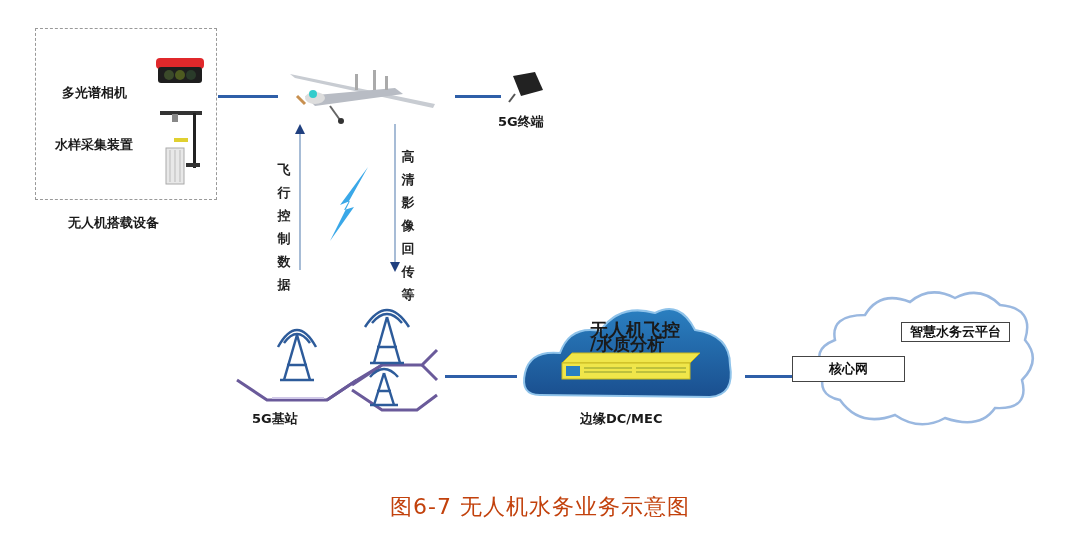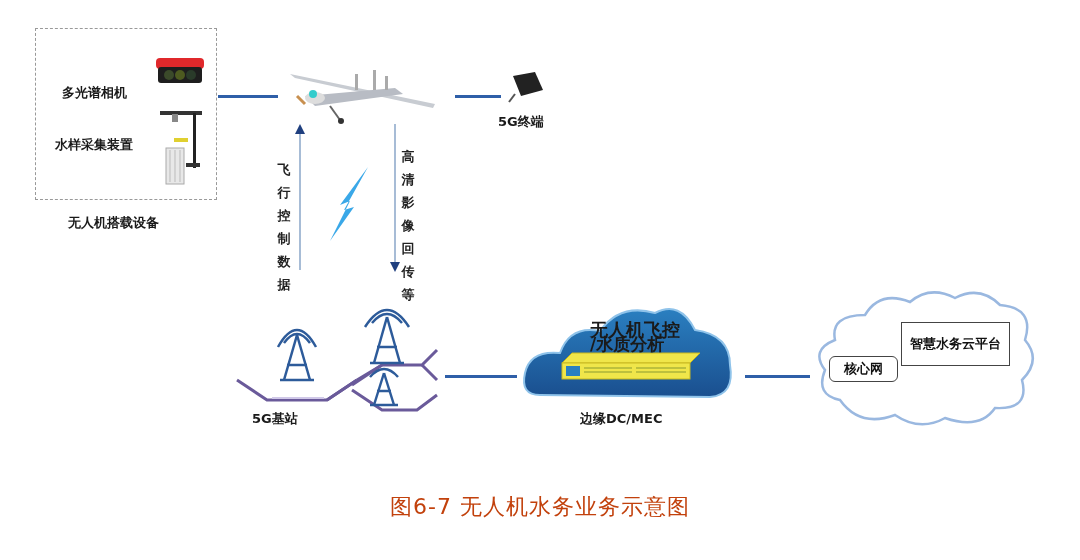--- a/index.html
+++ b/index.html
@@ -3,21 +3,21 @@
 <meta charset="utf-8">
 <style>
   html,body{margin:0;padding:0;background:#ffffff;}
   body{width:1080px;height:560px;position:relative;overflow:hidden;font-family:"DejaVu Sans",sans-serif;}
   .abs{position:absolute;}
   .lbl{position:absolute;font-weight:bold;color:#1a1a1a;font-size:13px;white-space:nowrap;}
   .vtext{position:absolute;font-weight:bold;color:#222;font-size:13px;width:16px;line-height:23px;text-align:center;word-break:break-all;}
   .payload-box{position:absolute;left:35px;top:28px;width:180px;height:170px;border:1px dashed #999;}
   .hline{position:absolute;height:3px;background:#2f5fa8;}
   .caption{position:absolute;left:0;width:1080px;top:492px;text-align:center;font-size:22px;color:#c2410c;font-family:"DejaVu Sans",sans-serif;letter-spacing:1px;}
-  .boxlabel{position:absolute;border:1.5px solid #444;background:#fff;font-weight:bold;font-size:13px;color:#111;padding:12px 8px;white-space:nowrap;}
+  .boxlabel{position:absolute;border:1.5px solid #444;background:#fff;font-weight:bold;font-size:13px;color:#111;padding:0 8px;white-space:nowrap;}
 </style>
 </head>
 <body>
 
 <div class="payload-box"></div>
 <div class="lbl" style="left:62px;top:60px;margin-top:24px;">多光谱相机</div>
 <svg class="abs" style="left:155px;top:56px;" width="50" height="30">
   <rect x="1" y="2" width="48" height="11" rx="4" fill="#e0282b"></rect>
   <rect x="3" y="11" width="44" height="16" rx="3" fill="#1e1e1e"></rect>
   <circle cx="14" cy="19" r="5" fill="#3b4a2a"></circle>
@@ -133,15 +133,15 @@
 <div class="lbl" style="left:590px;top:318px;font-size:18px;">无人机飞控</div>
 <div class="lbl" style="left:590px;top:333px;font-size:17px;">/水质分析</div>
 <div class="lbl" style="left:580px;top:410px;">边缘DC/MEC</div>
 
 <div class="hline" style="left:745px;top:375px;width:65px;"></div>
 
 <svg class="abs" style="left:810px;top:280px;" width="235" height="160">
   <path d="M30,120 Q5,115 15,90 Q0,70 25,60 Q20,35 55,35 Q70,10 100,22 Q120,5 145,18 Q170,5 190,25 Q225,28 215,60 Q232,80 212,100 Q220,130 185,128 Q170,150 135,138 Q110,152 85,135 Q50,148 30,120 Z" fill="#ffffff" stroke="#9ab8e0" stroke-width="2.5"></path>
 </svg>
 <div class="boxlabel" style="left:901px;top:322px;">智慧水务云平台</div>
-<div class="boxlabel" style="left:829px;top:356px;padding:3px 14px;border-radius:6px;">核心网</div>
+<div class="boxlabel" style="left:792px;top:356px;padding:3px 36px;">核心网</div>
 
 <div class="caption">图6-7  无人机水务业务示意图</div>
 
 </body></html>

